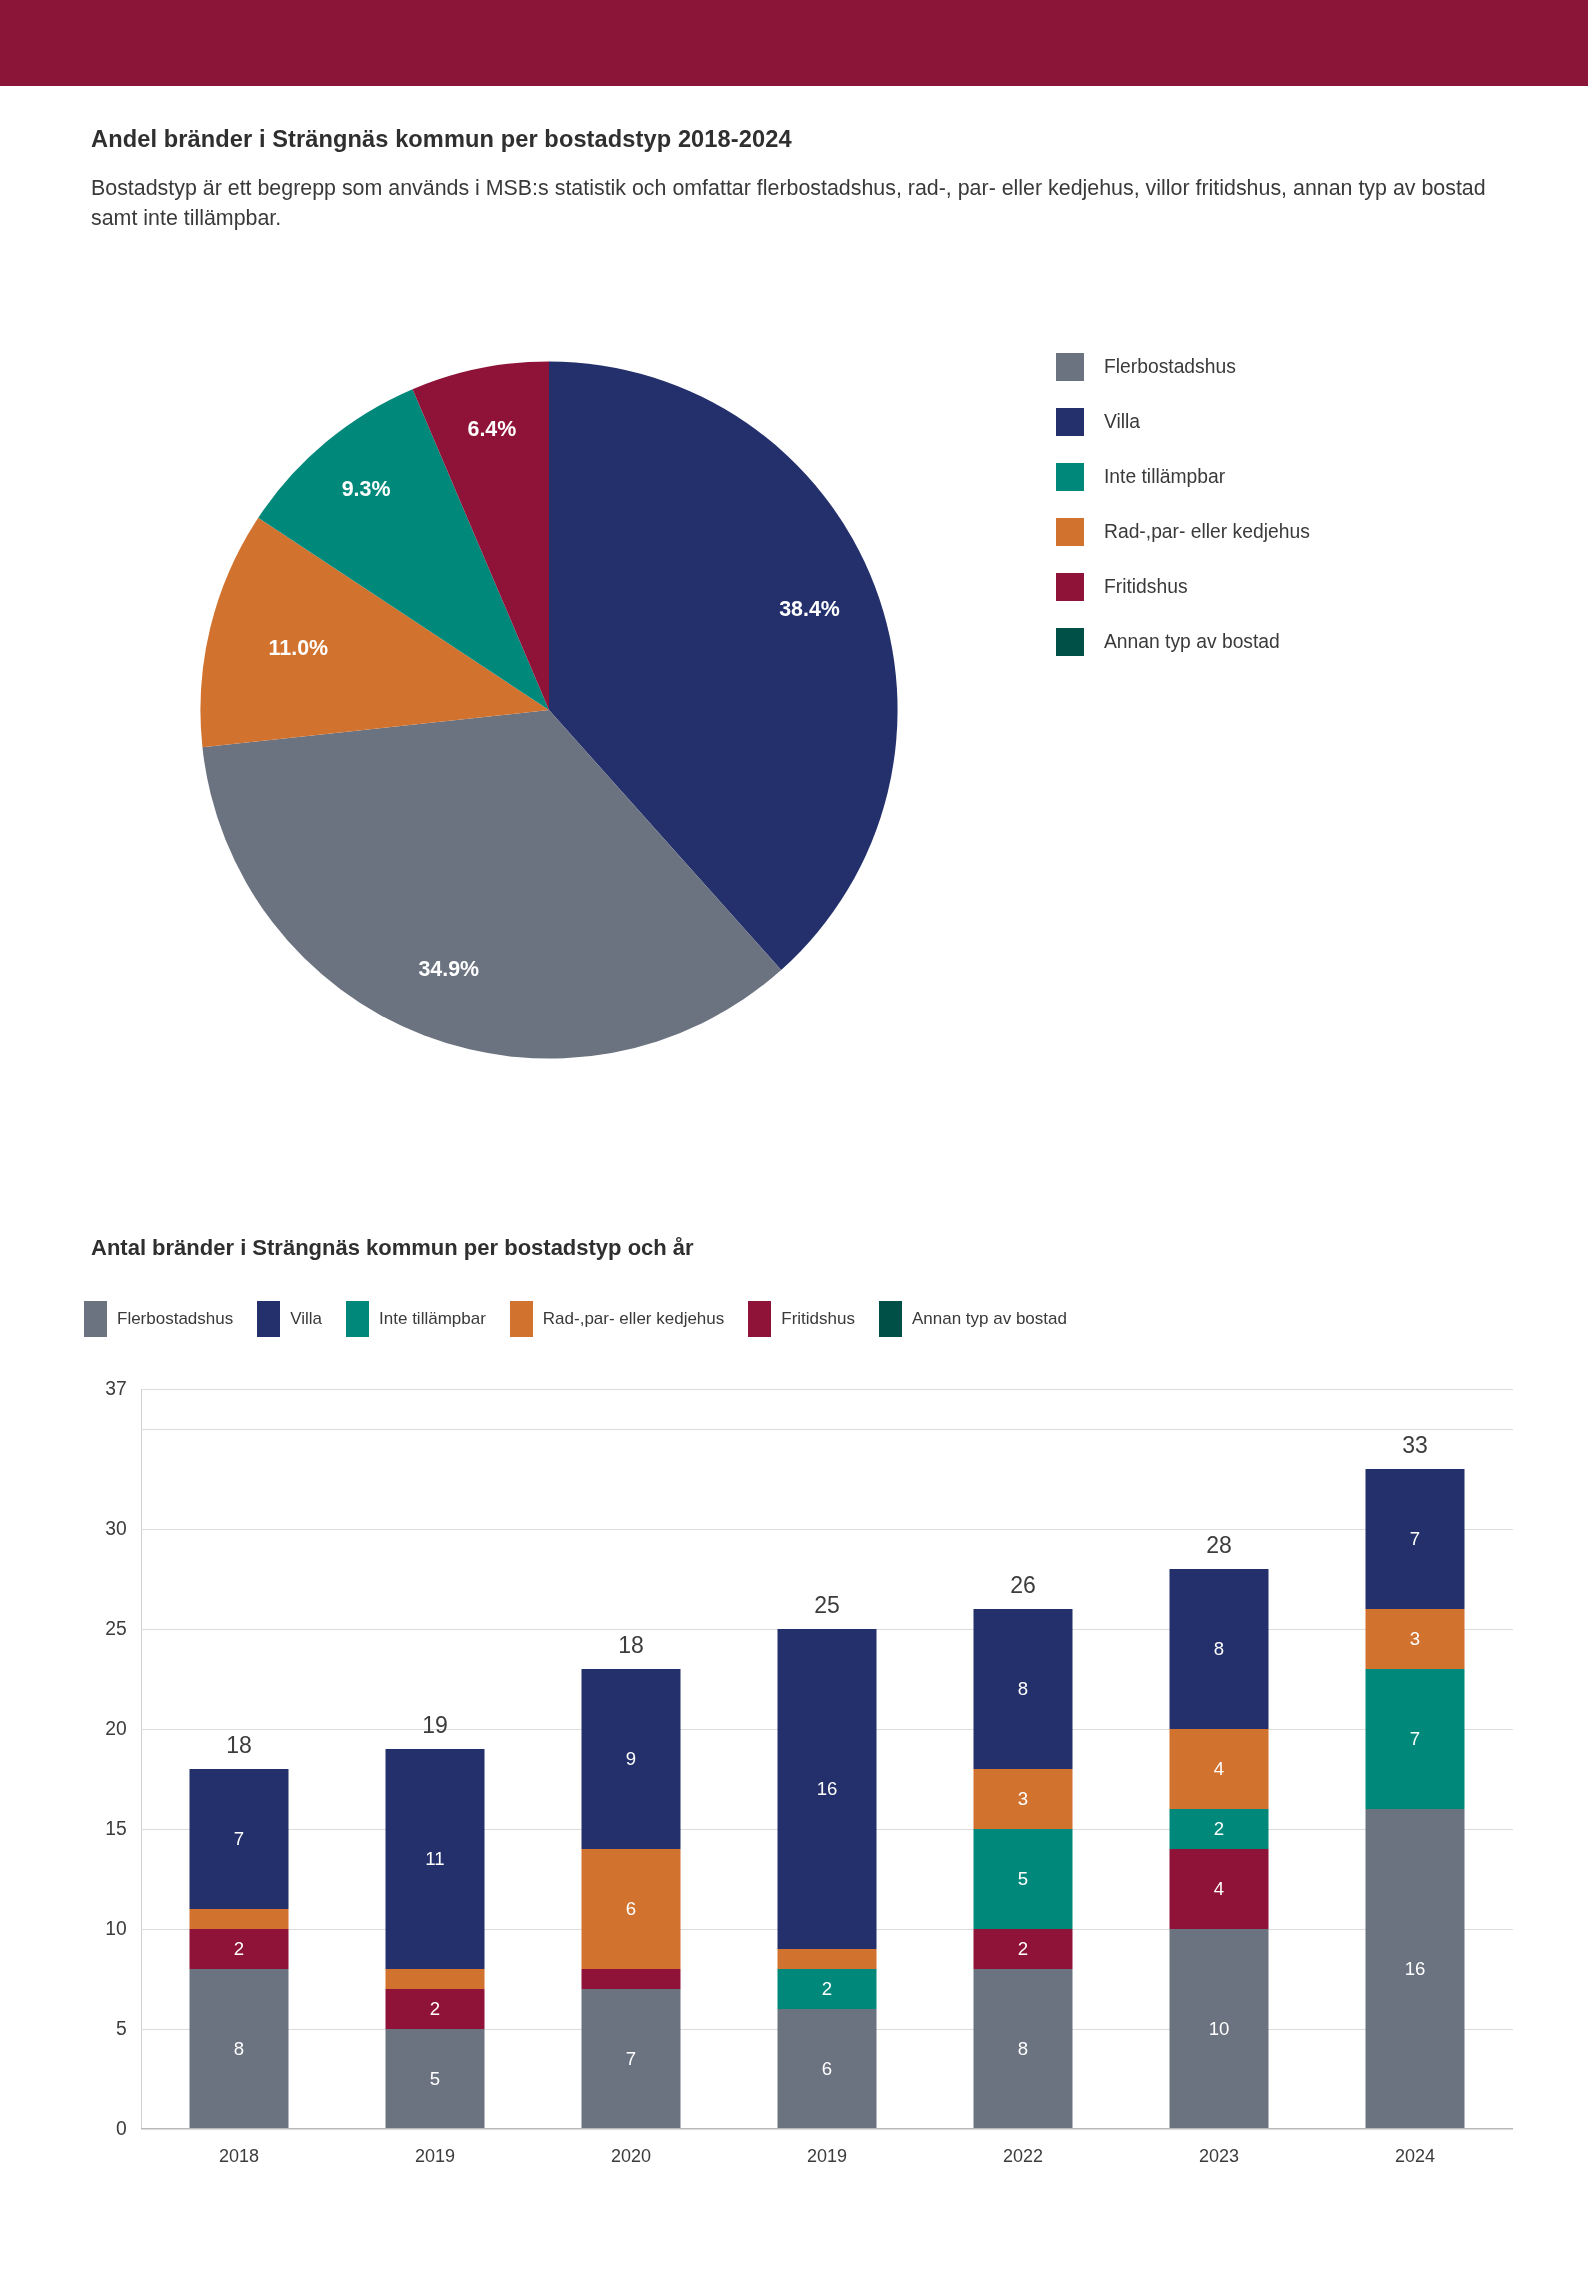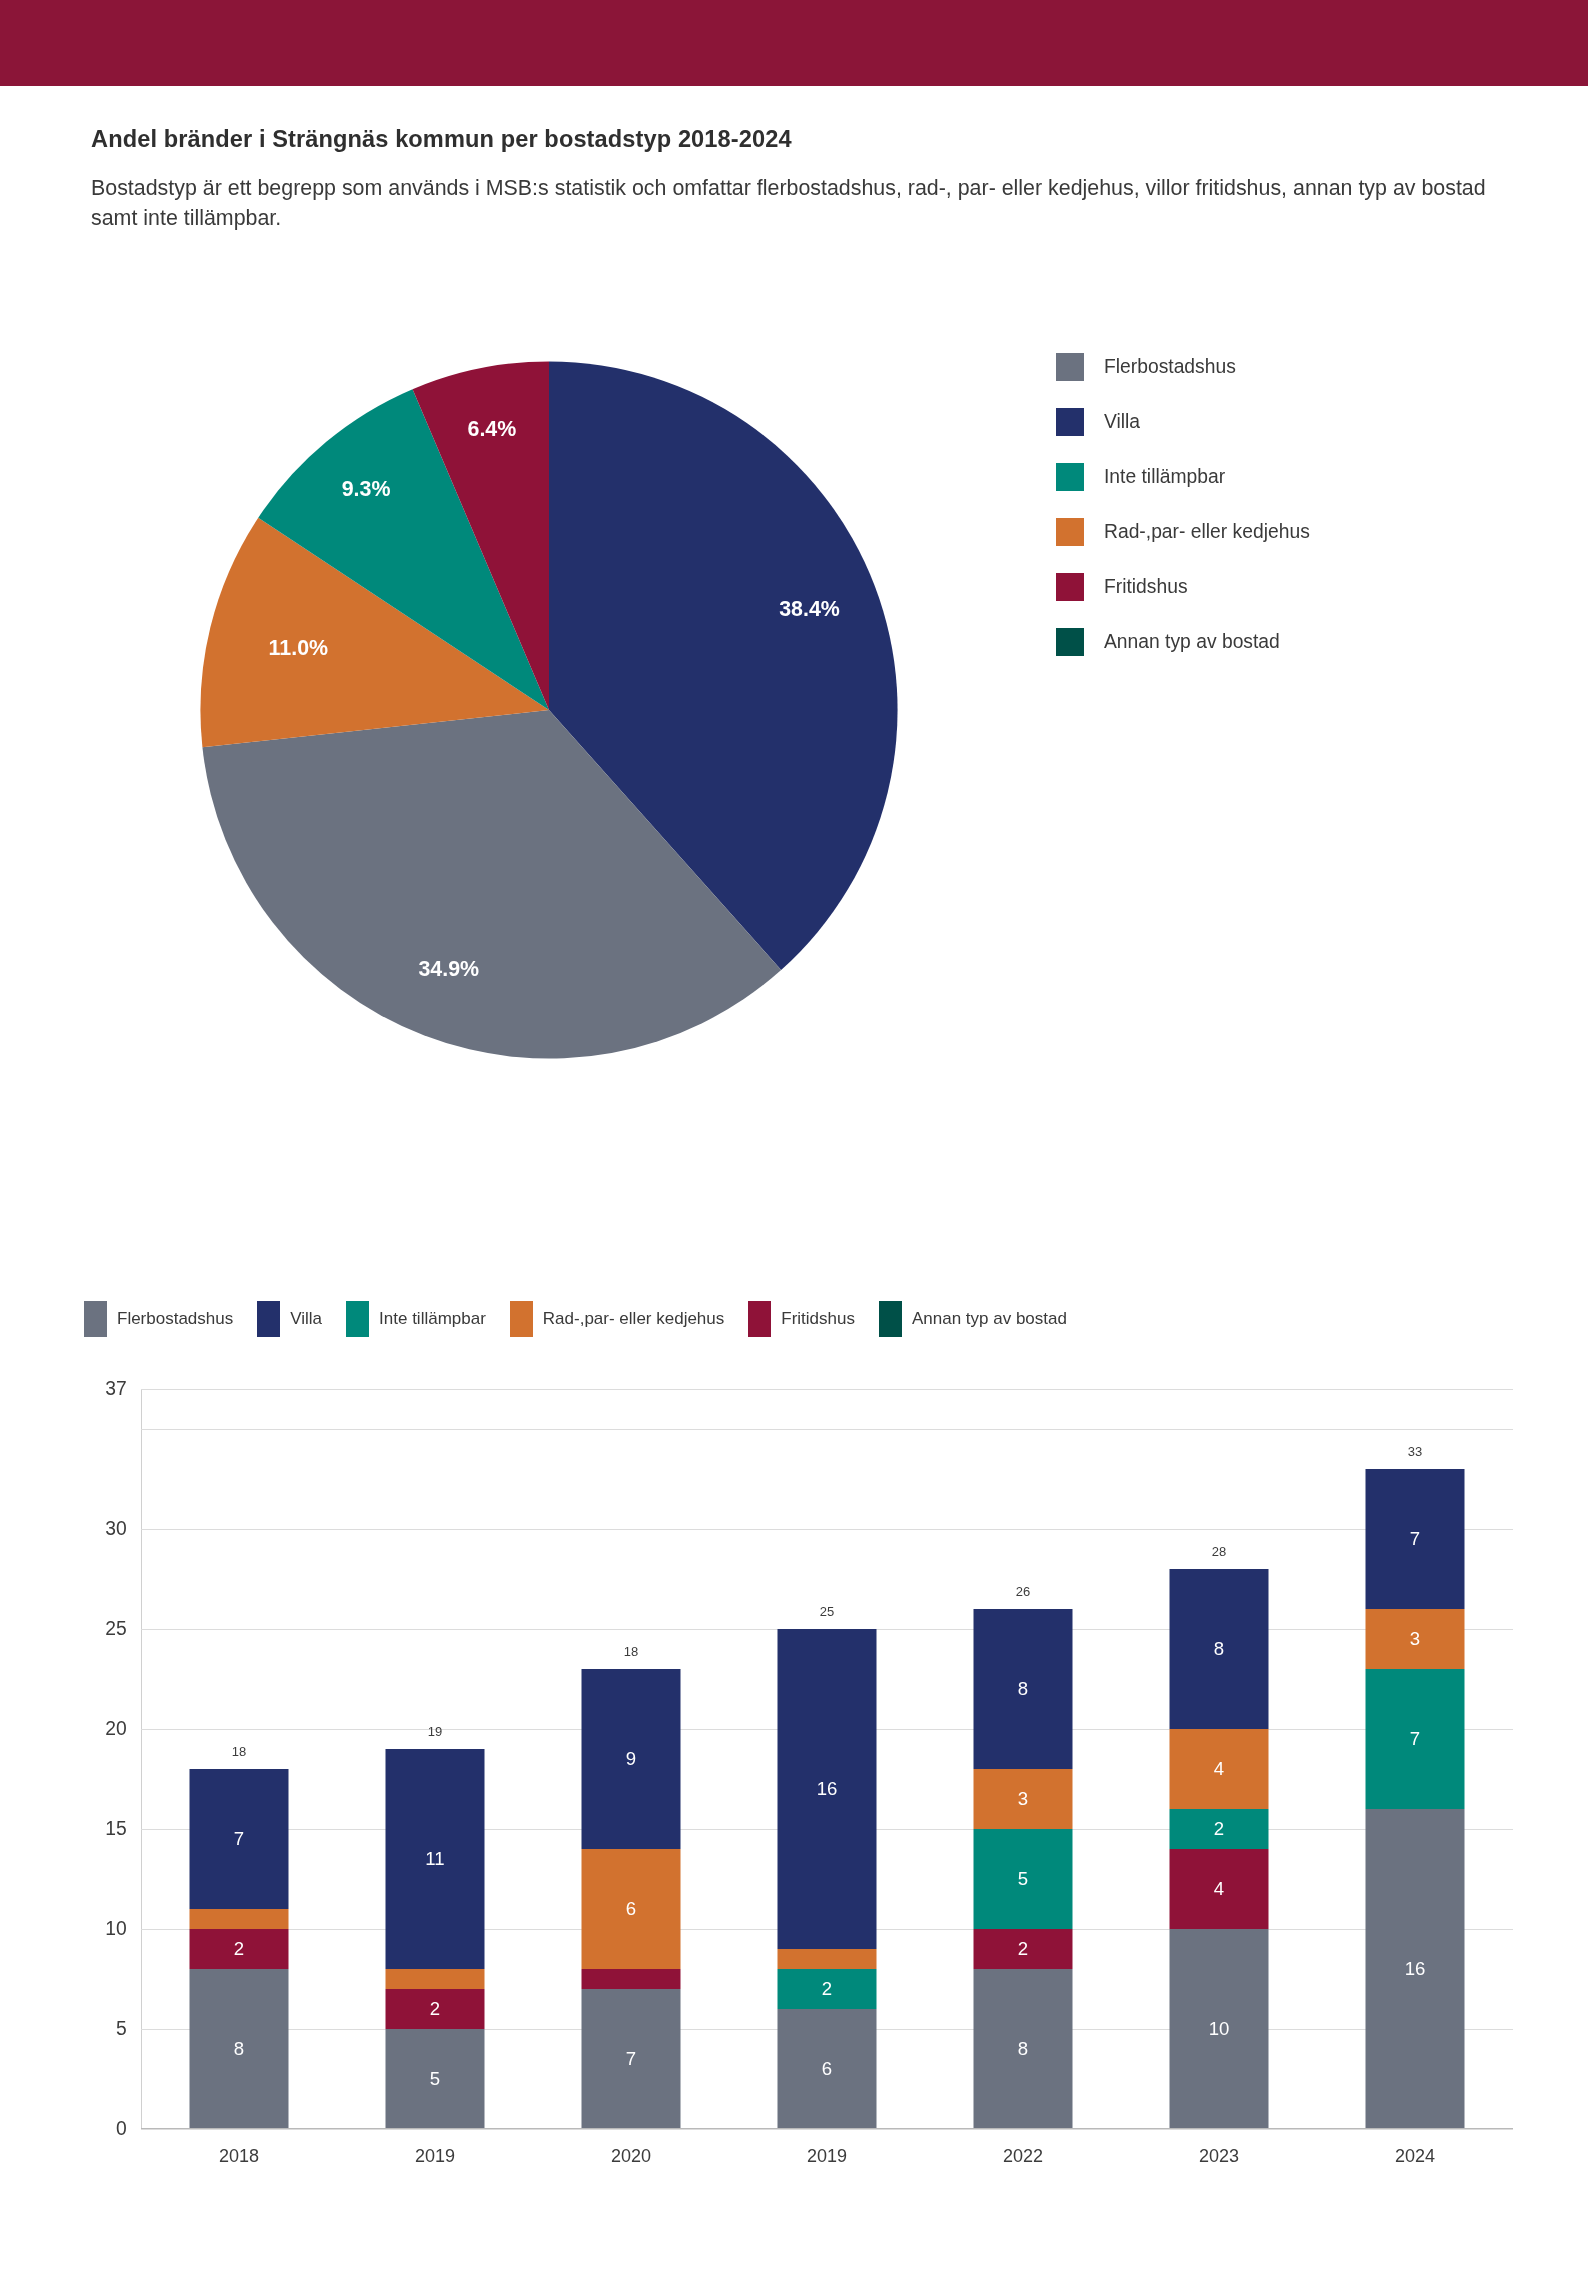--- a/index.html
+++ b/index.html
@@ -214,21 +214,21 @@
   .seg-label {
     font-size: 18.6px;
     color: #ffffff;
     font-weight: 500;
     line-height: 1;
   }
   .bar-total {
     position: absolute;
     left: 50%;
     transform: translateX(-50%);
-    font-size: 13px;
+    font-size: 23px;
     color: #3c3c3c;
     white-space: nowrap;
   }
   .xtick {
     position: absolute;
     left: 50%;
     transform: translateX(-50%);
     top: 100%;
     margin-top: 17px;
     font-size: 18px;
@@ -282,20 +282,21 @@
         <span class="legend-text">Fritidshus</span>
       </div>
       <div class="legend-row">
         <span class="legend-swatch" style="background: rgb(0, 80, 72);"></span>
         <span class="legend-text">Annan typ av bostad</span>
       </div>
     </div>
 </div>
 
 <div id="bar-section">
+  <div id="bar-title">Antal bränder i Strängnäs kommun per bostadstyp och år</div>
 
   <div id="bar-legend">
       <div class="bl-item">
         <span class="bl-swatch" style="background: rgb(107, 114, 128);"></span>
         <span class="bl-text">Flerbostadshus</span>
       </div>
       <div class="bl-item">
         <span class="bl-swatch" style="background: rgb(35, 48, 107);"></span>
         <span class="bl-text">Villa</span>
       </div>

